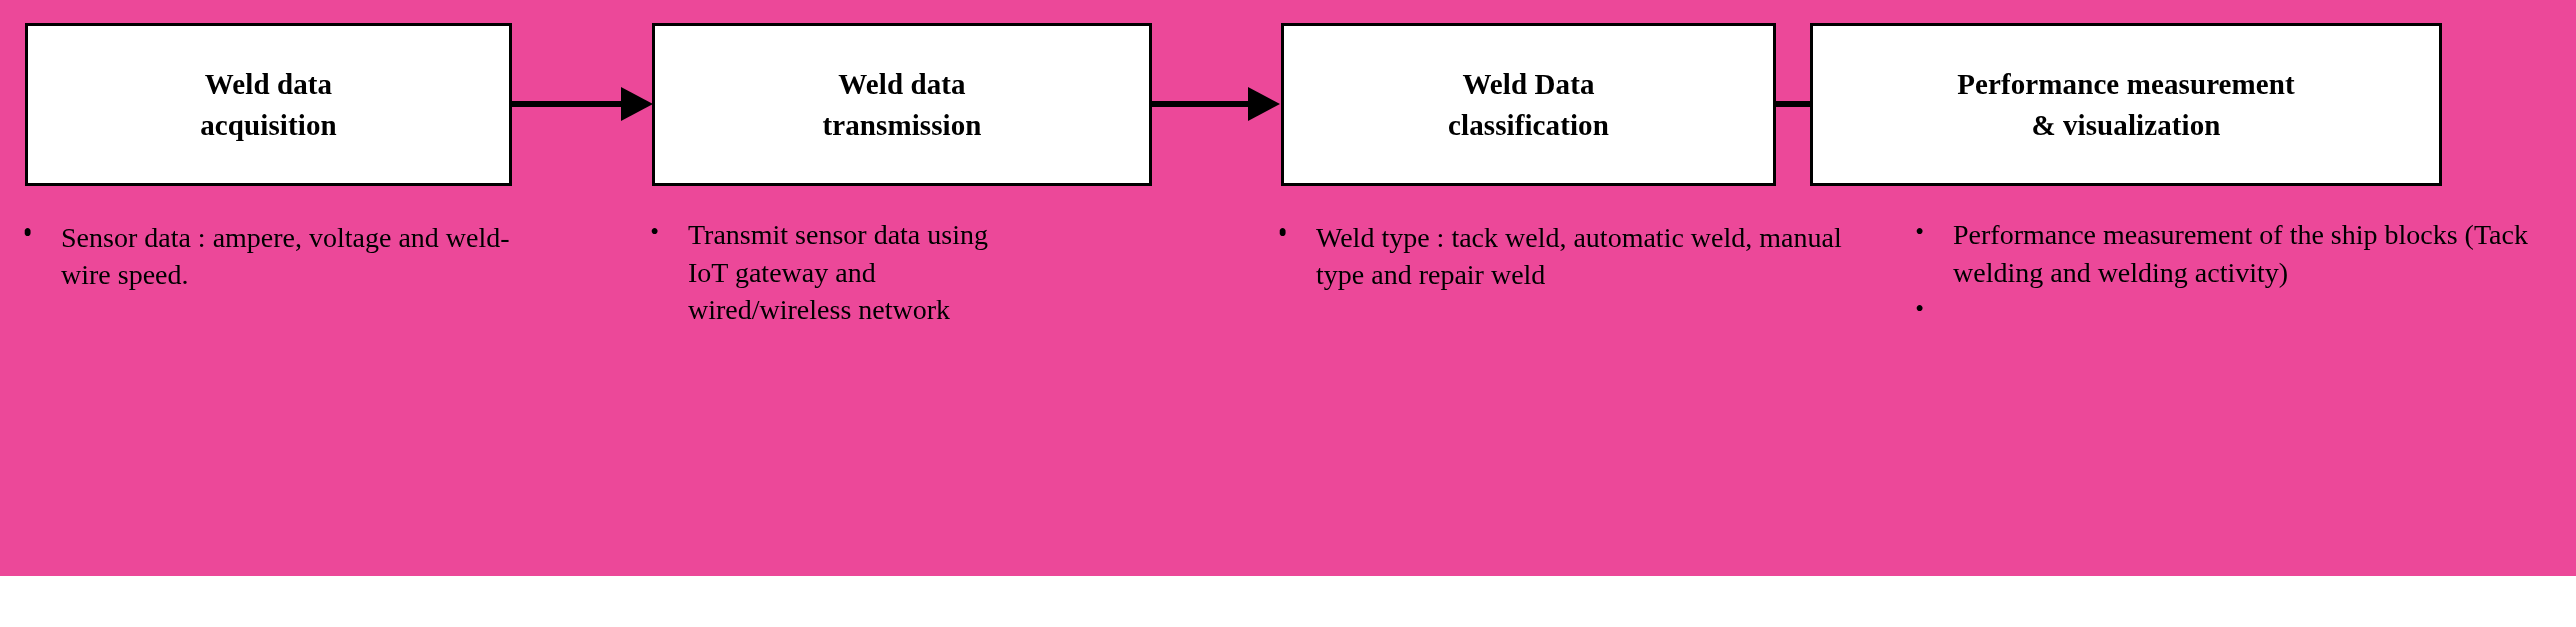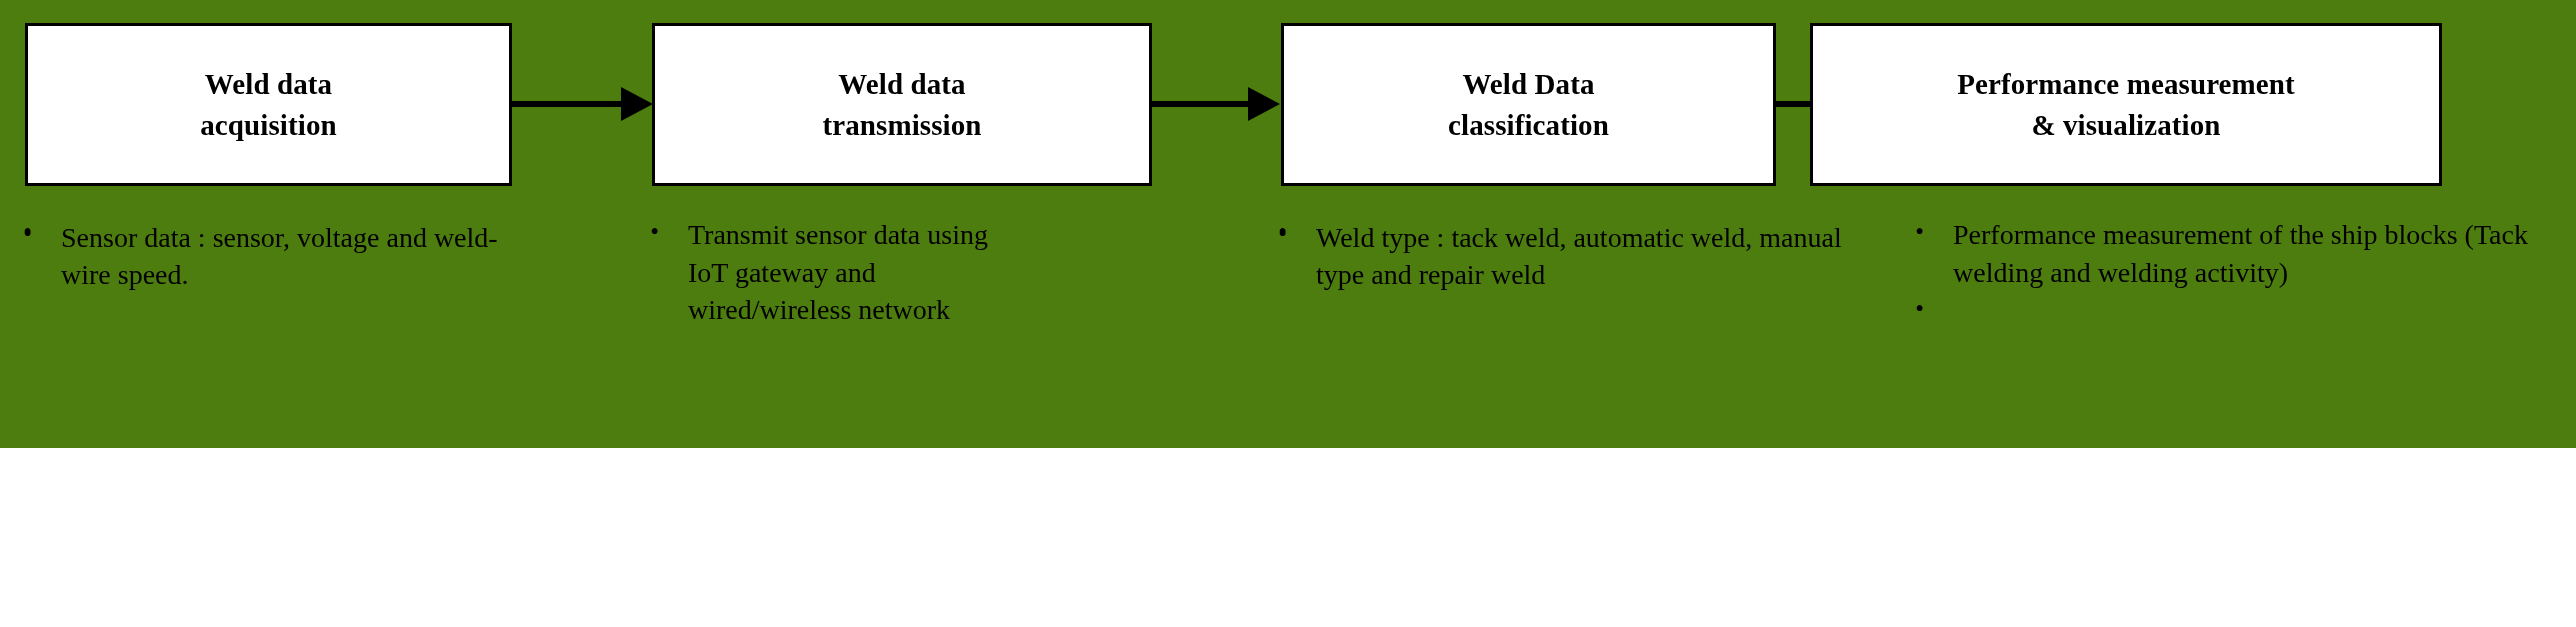--- a/index.html
+++ b/index.html
@@ -9,22 +9,22 @@
     background: #ffffff;
   }
   body {
     font-family: "Liberation Serif", "DejaVu Serif", serif;
     color: #000000;
   }
 
   .canvas {
     position: relative;
     width: 2576px;
-    height: 448px;
-    background: #4d7c0f;
+    height: 576px;
+    background: #ec4899;
     overflow: hidden;
   }
 
   
   .stage {
     position: absolute;
     top: 0;
   }
 
   .stage-box {
@@ -106,21 +106,21 @@
     <div class="stage-box" style="left:25px; width:487px; height:163px;">
       <div class="stage-box-title">Weld data
 acquisition</div>
     </div>
     <ul class="stage-bullets" style="left:16px; width:497px;">
       <li class="bullet-item">
         <span class="bullet-marker">•</span>
       </li>
       <li class="bullet-item">
         <span class="bullet-marker">•</span>
-        <span>Sensor data : sensor, voltage and weld-wire speed.</span>
+        <span>Sensor data : ampere, voltage and weld-wire speed.</span>
       </li>
     </ul>
   </div>
 
   <div class="arrow" style="left:511px; top:104px; width:142px;">
     <span class="arrow-shaft" style="width:113px;"></span>
     <span class="arrow-head" style="left:110px;"></span>
   </div>
 
   <div class="stage">

